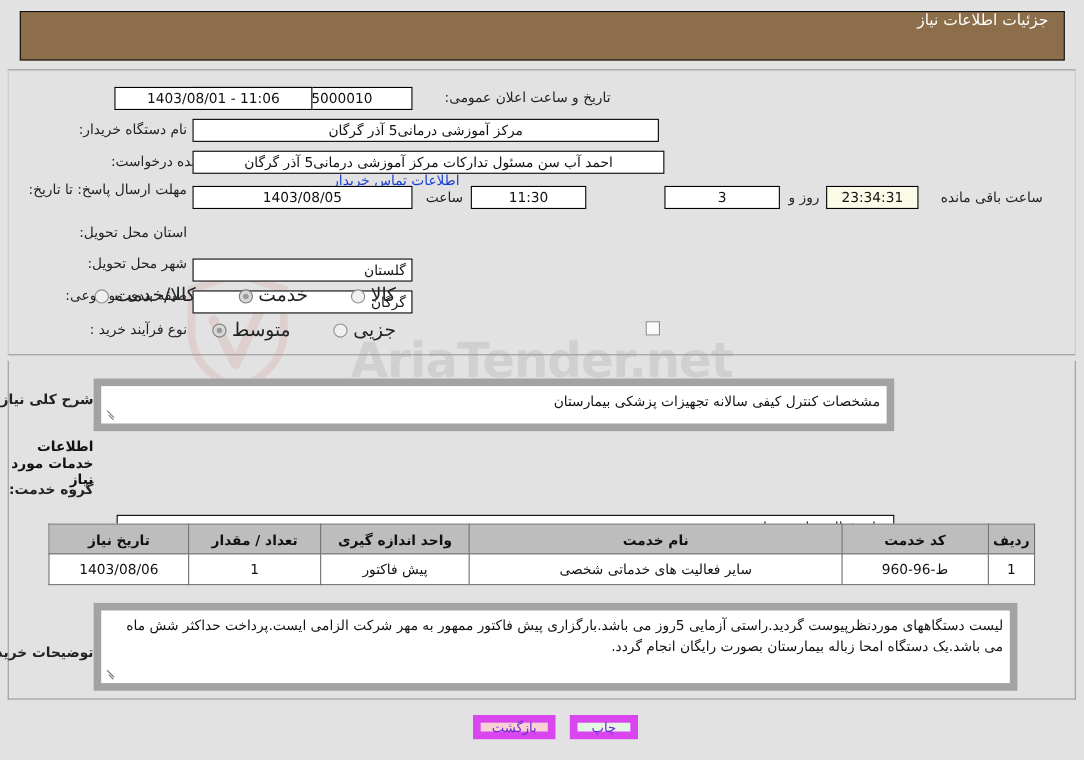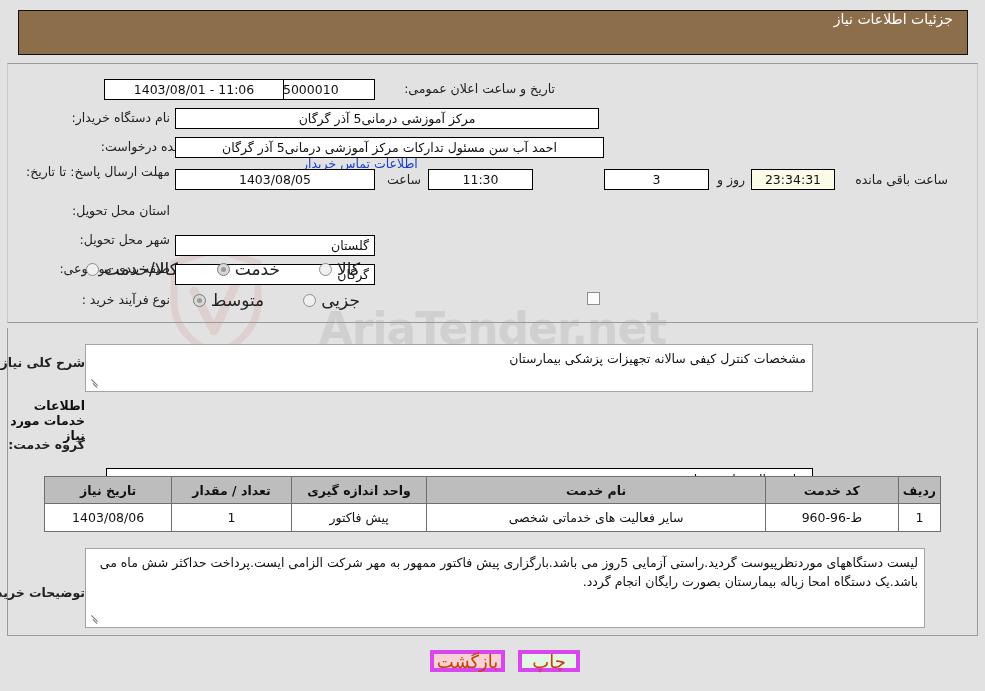--- a/index.html
+++ b/index.html
@@ -141,21 +141,21 @@
     left: 7px; top: 328px;
     width: 971px; height: 308px;
     border: 1px solid #9a9a9a;
     border-top: none;
     background: transparent;
     z-index: 2;
   }
 
   .textarea {
     background: #ffffff;
-    border: 1px solid #a3a3a3;
+    border: 7px solid #a3a3a3;
     font-size: 12.5px;
     color: #111;
     padding: 4px 6px;
     position: relative;
     overflow: hidden;
     line-height: 1.55;
     text-align: right;
   }
   .resize-grip {
     position: absolute;
@@ -207,23 +207,23 @@
     height: 28px;
     padding: 2px 4px;
     text-align: center;
     white-space: nowrap;
   }
 
   
   .btn {
     position: absolute;
     height: 22px;
-    border: 4px solid #d946ef;
-    font-size: 18px;
-    color: #c2410c;
+    border: 7px solid #d946ef;
+    font-size: 12px;
+    color: #6d28d9;
     display: flex;
     align-items: center;
     justify-content: center;
     cursor: pointer;
     font-family: "DejaVu Sans", "Liberation Sans", sans-serif;
     padding: 0 10px;
     z-index: 3;
   }
   .btn-back  { background: #f8d2d2; left: 430px; top: 650px; width: 75px; }
   .btn-print { background: #e3f5e3; left: 518px; top: 650px; width: 62px; }

